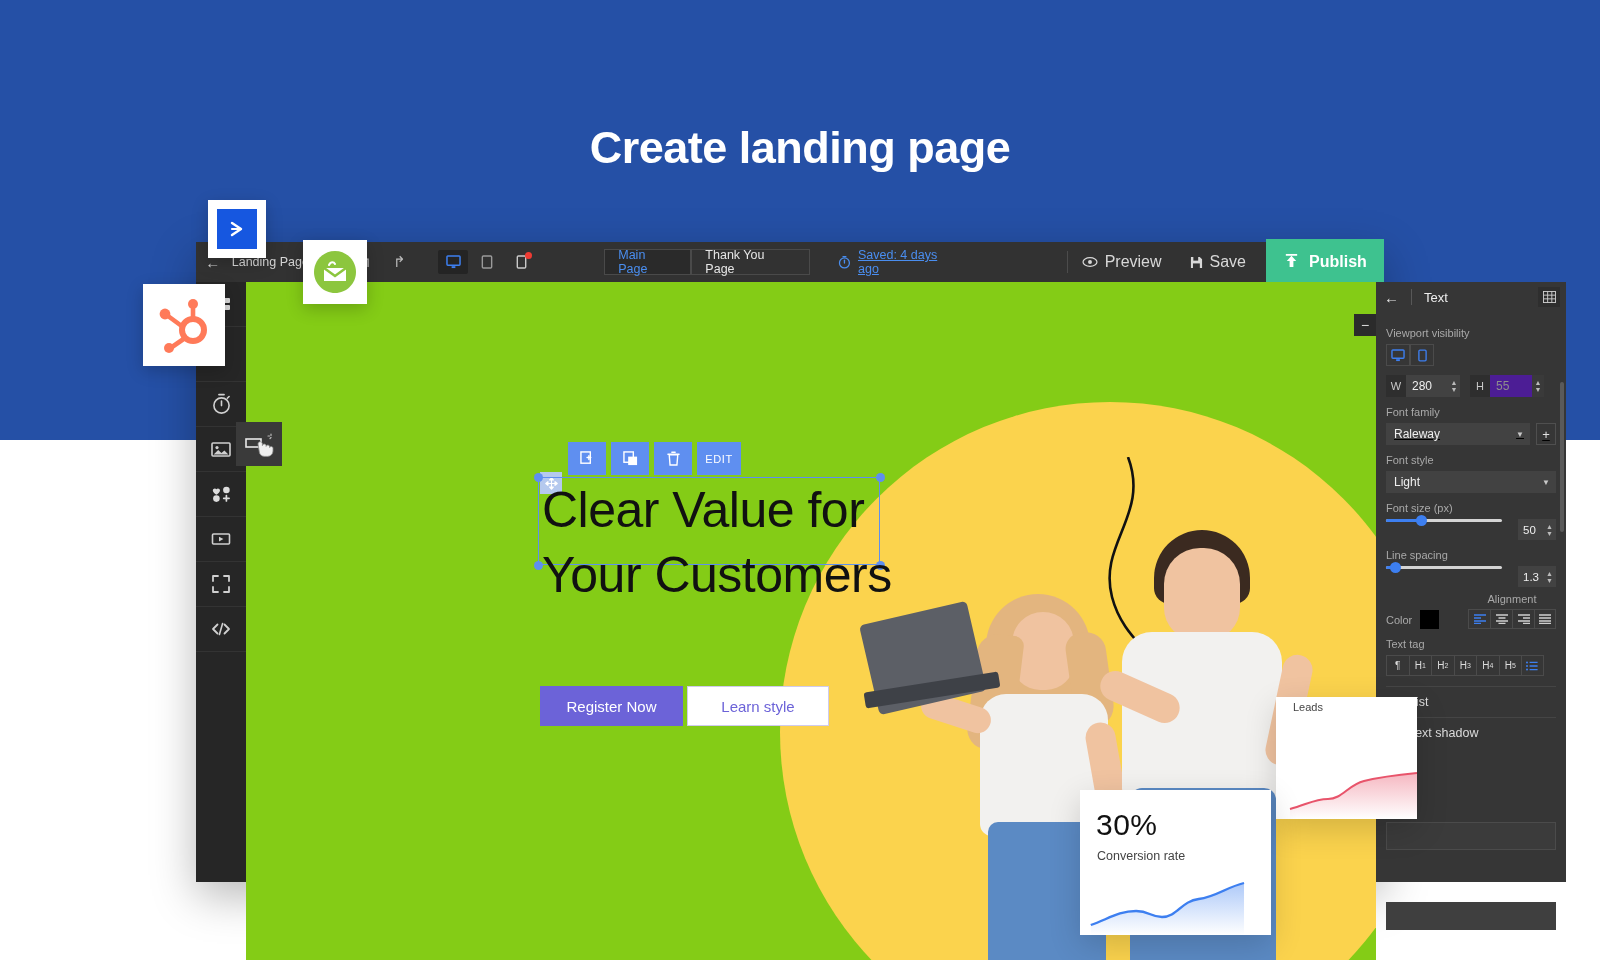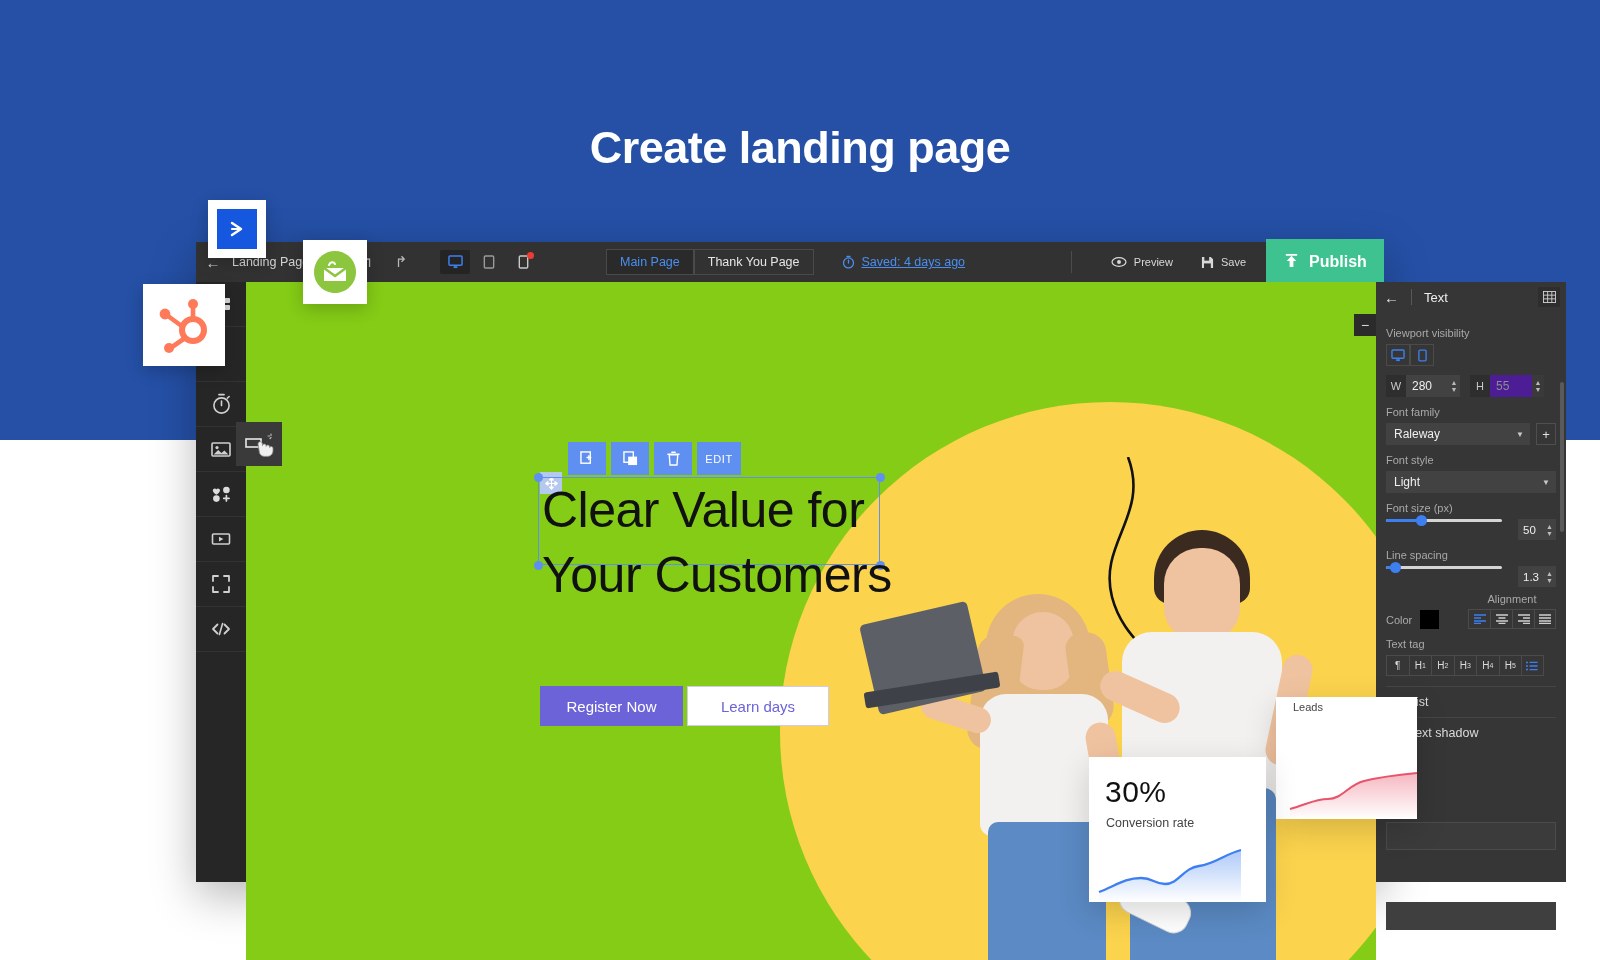--- a/index.html
+++ b/index.html
@@ -64,21 +64,21 @@
     font-size: 12.5px; color: #e6e6e6; border: 1px solid #4a4a4a;
   }
   .ptab.active { color: #4a8ef0; background: #2a2a2a; border-color: #4a4a4a; }
   .tb-saved { display:flex; align-items:center; gap: 7px; margin-left: 28px; }
   .tb-saved .sv-txt {
     color: #4a8ef0; font-size: 12.5px; text-decoration: underline;
   }
   .tb-divider { width: 1px; height: 22px; background: #4c4c4c; margin-left: 106px; }
   .tb-right { display:flex; align-items:center; margin-left: auto; }
   .tb-act {
-    display:flex; align-items:center; gap: 7px; color: #d8d8d8; font-size: 11px;
+    display:flex; align-items:center; gap: 7px; color: #d8d8d8; font-size: 16px;
     padding: 0 14px; height: 40px;
   }
   .publish {
     display:flex; align-items:center; justify-content:center; gap: 9px;
     background: #3ec28f; color: #fff; font-size: 16px; font-weight: bold;
     width: 118px; height: 46px; margin-left: 6px;
   }
 
   
   .rail {
@@ -195,21 +195,21 @@
     width: 12px; height: 22px; background:#424242; color:#bbb; font-size: 7px;
     display:flex; flex-direction:column; align-items:center; justify-content:center; line-height: 7px;
   }
   .wh.dim .spin { background:#3a3a3a; }
   .p-select {
     height: 22px; background:#424242; color:#efefef; font-size: 12px;
     display:flex; align-items:center; justify-content:space-between;
     padding: 0 6px 0 8px;
   }
   .p-select .caret { font-size: 8px; color:#c8c8c8; }
-  .ff-row { display:flex; gap: 6px; align-items:center; }
+  .ff-row { display:flex; gap: 6px; align-items:center;text-decoration:underline; }
   .ff-row .p-select { flex: 1; }
   .ff-add {
     width: 20px; height: 22px; border: 1px solid #4f4f4f; color:#e2e2e2;
     display:flex; align-items:center; justify-content:center; font-size: 13px;
   }
   .slider-row { display:flex; align-items:flex-start; gap: 16px; margin-top: 3px; }
   .track { flex: 1; height: 3px; background:#d4d4d4; position: relative; border-radius: 2px; }
   .track .fill { position:absolute; left:0; top:0; height:3px; background:#3d7ff0; border-radius:2px; }
   .track .knob {
     position:absolute; top:-4px; width:11px; height:11px; border-radius:50%; background:#3d7ff0;
@@ -266,21 +266,21 @@
   }
   #badge-chevron { left: 208px; top: 200px; width: 58px; height: 58px; }
   #badge-chevron .inner { width: 40px; height: 40px; background: #1657e0; display:flex; align-items:center; justify-content:center; }
   #badge-envelope { left: 303px; top: 240px; width: 64px; height: 64px; }
   #badge-hubspot { left: 143px; top: 284px; width: 82px; height: 82px; }
   #badge-drag { left: 236px; top: 422px; width: 46px; height: 44px; background:#3a3a3a; box-shadow:none; }
 
   
   .stat-card { position: absolute; background:#fff; box-shadow: 0 10px 30px rgba(0,0,0,.16); overflow:hidden; }
   #card-leads { left: 1276px; top: 697px; width: 141px; height: 122px; }
-  #card-conv { left: 1080px; top: 757px; width: 177px; height: 145px; margin-left: 9px; }
+  #card-conv { left: 1080px; top: 790px; width: 191px; height: 145px; }
   .stat-val { font-size: 27px; color:#111; font-weight: 400; padding: 13px 0 0 16px; letter-spacing: .5px; }
   #card-conv .stat-val { font-size: 30px; padding-top: 18px; }
   .stat-lbl { font-size: 11px; color:#444; padding: 4px 0 0 17px; }
   #card-conv .stat-lbl { font-size: 12.5px; padding-top: 7px; }
   .spark { position:absolute; left:0; bottom:0; width: 100%; }
 
   .wire { position:absolute; pointer-events:none; }
 </style>
 </head>
 <body>
@@ -476,21 +476,21 @@
     <div class="hdot" style="left:288px; top:191px;"></div>
     <div class="hdot" style="left:630px; top:191px;"></div>
     <div class="hdot" style="left:288px; top:279px;"></div>
     <div class="hdot" style="left:630px; top:279px;"></div>
     <div class="headline-text">Clear Value for
 Your Customers</div>
 
 
     <div class="cta-row">
       <div class="cta-primary">Register Now</div>
-      <div class="cta-secondary">Learn days</div>
+      <div class="cta-secondary">Learn style</div>
     </div>
   </div>
 
   <div class="props">
     <div class="props-head">
       <span class="ph-back">←</span>
       <span class="ph-sep"></span>
       <span class="ph-title">Text</span>
       <span class="ph-layers">
         <svg width="13" height="12" viewBox="0 0 14 13">

